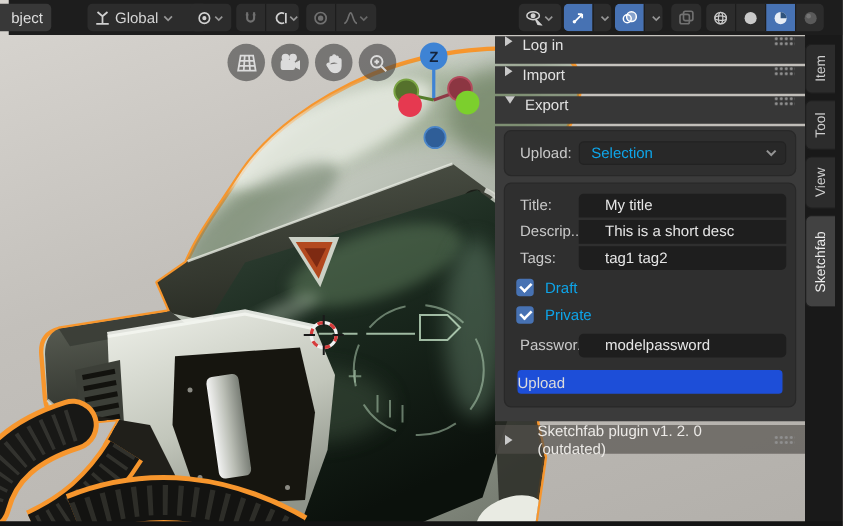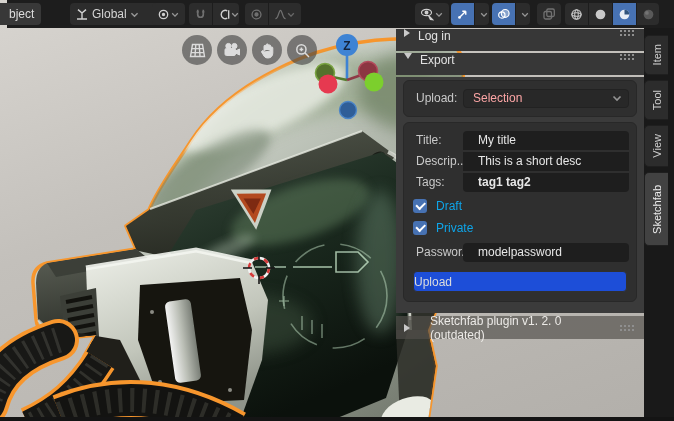--- a/index.html
+++ b/index.html
@@ -49,27 +49,27 @@
     border-left:4px solid transparent; border-right:4px solid transparent; }
   .grip { width:17px; height:8px;
     background-image:radial-gradient(#8f8f8f 1px, transparent 1.3px);
     background-size:4px 4px; }
   .p-body { background:#3b3b3b; padding:3px 0 6px 0; }
   .ebox { background:#2f2f2f; border:1px solid #282828; border-radius:6px;
     margin:0 7px 5px 7px; padding:7px 7px; }
   .frow { display:flex; align-items:center; height:20px; margin-bottom:1px; }
   .flabel { width:52px; color:#c9c9c9; font-size:12px; flex:none; padding-left:5px; }
   .dropdown { flex:1; height:19px; background:#282828; border:1px solid #222;
-    border-radius:4px; display:flex; align-items:center; color:#fca5a5;
+    border-radius:4px; display:flex; align-items:center; color:#0ea5e9;
     padding:0 6px 0 9px; }
   .dropdown .dval { flex:1; }
   .f-input { flex:1; height:19px; background:#1e1e1e; color:#e6e6e6;
-    display:flex; align-items:center; padding-left:15px; }
+    display:flex; align-items:center; padding-left:21px; }
   .stack .frow:nth-child(1) .f-input { border-radius:4px 4px 0 0; }
-  .stack .frow:nth-child(3) .f-input { border-radius:0 0 4px 4px;font-weight:bold; }
+  .stack .frow:nth-child(3) .f-input { border-radius:0 0 4px 4px; }
   .f-input.single { border-radius:4px; }
   .checkrow { display:flex; align-items:center; height:17px; margin:5px 0 0 2px;
     color:#0ea5e9; }
   .checkbox { width:14px; height:14px; background:#4772b3; border-radius:3px;
     margin-right:9px; position:relative; flex:none; }
   .checkbox::after { content:""; position:absolute; left:3px; top:3.5px; width:7px;
     height:3.5px; border-left:2px solid #fff; border-bottom:2px solid #fff;
     transform:rotate(-45deg); }
   .upload-btn { margin:9px 2px 2px 2px; height:21px; background:#1d4ed8;
     border:1px solid #303030; border-radius:4px; color:#dcdcdc; display:flex;
@@ -435,20 +435,25 @@
   </div>
 
   <div class="sidebar">
 
     <div class="p-header">
       <span class="arrow-right"></span>
       <span class="hdr-label">Log in</span>
       <span class="grip"></span>
     </div>
 
+    <div class="p-header">
+      <span class="arrow-right"></span>
+      <span class="hdr-label">Import</span>
+      <span class="grip"></span>
+    </div>
 
     <div class="p-header">
       <span class="arrow-down"></span>
       <span class="hdr-label">Export</span>
       <span class="grip"></span>
     </div>
 
     <div class="p-body">
       <div class="ebox">
         <div class="frow">

